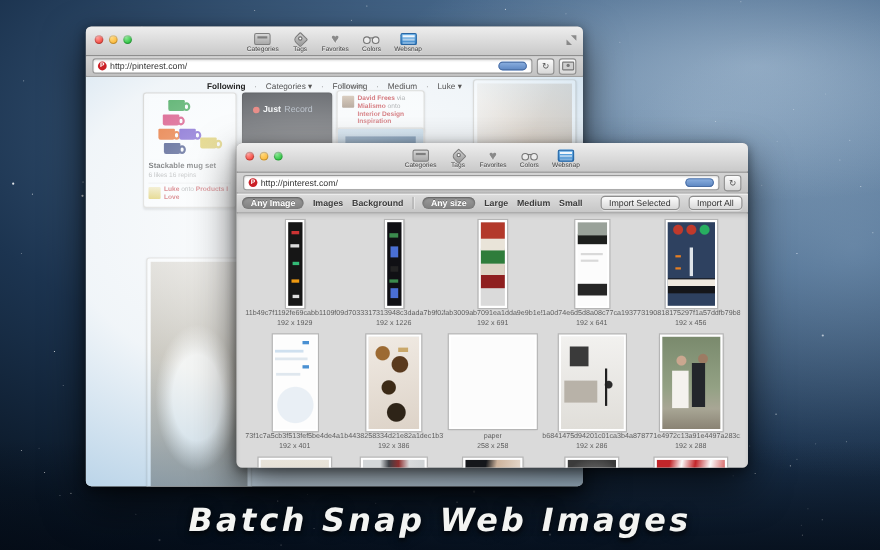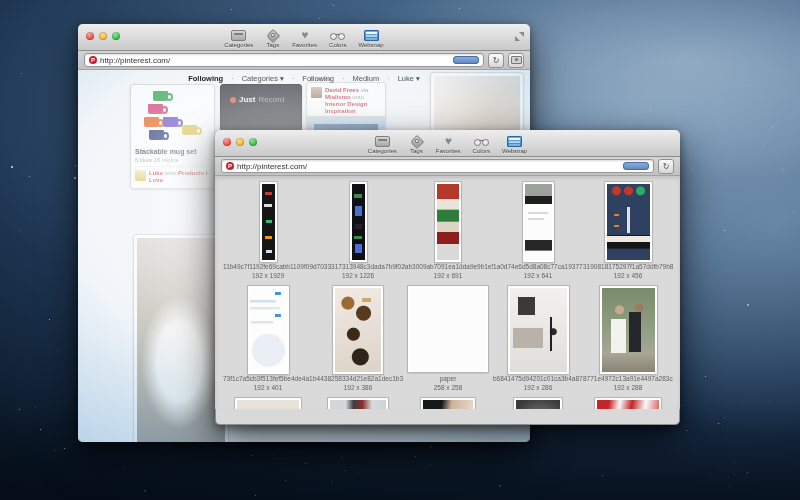--- a/index.html
+++ b/index.html
@@ -503,20 +503,33 @@
         </div>
     </div>
     <div class="urlrow">
       <div class="urlfield">
         <span class="favicon">P</span>
         <span class="urltext">http://pinterest.com/</span>
         <span class="snap-pill"></span>
       </div>
       <span class="mini-btn">↻</span>
     </div>
+    <div class="filterbar">
+      <span class="fpill">Any Image</span>
+      <span class="flabel">Images</span>
+      <span class="flabel">Background</span>
+      <span class="fdivider"></span>
+      <span class="fpill">Any size</span>
+      <span class="flabel">Large</span>
+      <span class="flabel">Medium</span>
+      <span class="flabel">Small</span>
+      <span class="fspacer"></span>
+      <span class="fbtn">Import Selected</span>
+      <span class="fbtn">Import All</span>
+    </div>
     <div id="front-content">
       <div id="thumb-grid">
           <div class="cell">
             <div class="thumbbox">
               <div class="thumb kind-strip-a"></div>
             </div>
             <div class="cap">11b49c7f1192fe69cabb1109f0929e</div>
             <div class="cap">192 x 1929</div>
           </div>
           <div class="cell">
@@ -604,13 +617,14 @@
           </div>
           <div class="cell">
             <div class="thumbbox">
               <div class="thumb kind-red-drapes"></div>
             </div>
           </div>
         </div>
     </div>
   </div>
 
+  <div id="caption">Batch Snap Web Images</div>
 </div>
 
 </body></html>

